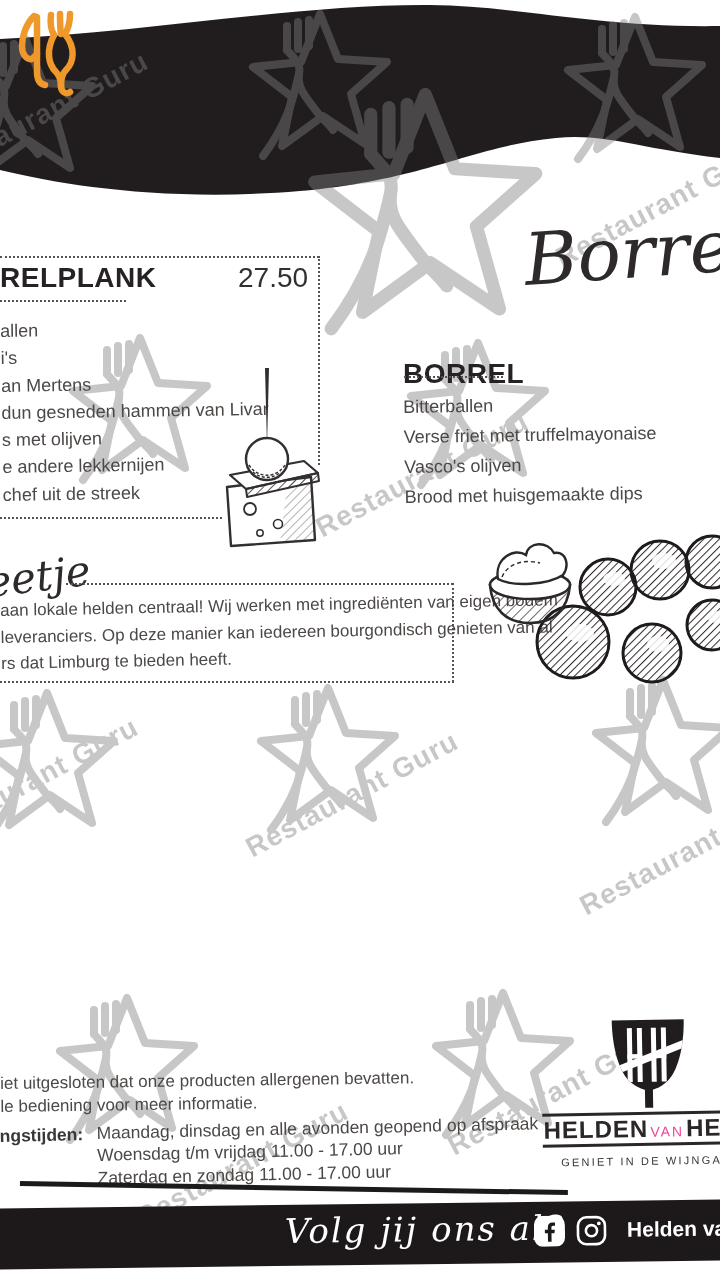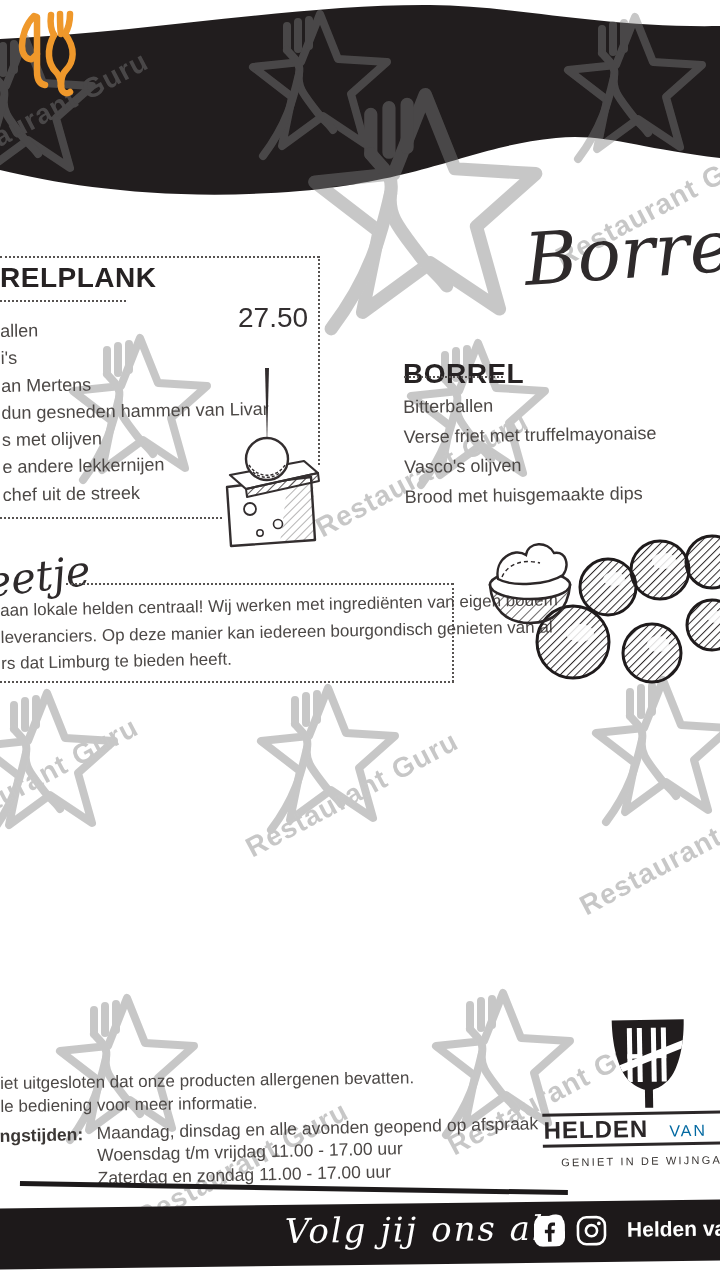--- a/index.html
+++ b/index.html
@@ -41,21 +41,21 @@
   #allergen-lines > div{font-size:17px;color:#4c4846;line-height:22.5px;white-space:nowrap;}
   #hours-block{left:0;top:1118px;width:500px;height:70px;transform:rotate(-1.25deg);transform-origin:0 50%;}
   #hours-label{left:0;top:8px;font-size:17.5px;font-weight:bold;color:#3b3735;}
   #hours-list{left:97px;top:6px;}
   #hours-list > div{font-size:17.5px;color:#4c4846;line-height:22.3px;white-space:nowrap;}
   
   #brand{left:530px;top:1008px;width:215px;height:175px;transform:rotate(-1deg);}
   .brand-rule{left:12px;width:205px;height:2.5px;background:#2b2728;}
   #brand-name{left:13px;top:107px;display:flex;align-items:baseline;white-space:nowrap;}
   .brand-bold{font-size:24px;font-weight:bold;color:#2b2728;letter-spacing:1px;}
-  .brand-mid{font-size:16px;color:#0369a1;letter-spacing:2px;margin:0 21px;}
+  .brand-mid{font-size:14px;color:#ec4899;letter-spacing:2px;margin:0 2px;}
   #brand-tagline{left:30px;top:147px;font-size:11px;letter-spacing:2.2px;color:#3b3735;white-space:nowrap;}
   
   #edge-line{left:20px;top:1181px;width:548px;height:5px;background:#1d1a1b;
      transform:rotate(.95deg);transform-origin:0 0;z-index:4;}
   #social-bar{left:-12px;top:1204px;width:746px;height:61px;background:#1d191a;
      transform:rotate(-.7deg);z-index:4;}
   #social-script{position:absolute;left:297px;top:6px;font-family:"DejaVu Serif",serif;
      font-style:italic;font-size:34px;color:#fff;letter-spacing:2px;white-space:nowrap;}
   .soc-icon{position:absolute;top:14px;width:31px;height:31px;}
   #fb-icon{left:546px;}
@@ -185,21 +185,21 @@
 </svg>
 
 <div id="script-title" class="content">Borrele</div>
 
 <div class="content doth" style="left:0;top:256px;width:319px;"></div>
 <div class="content dotv" style="left:318px;top:256px;height:209px;"></div>
 <div class="content doth" style="left:0;top:517px;width:222px;"></div>
 
 <div class="content menu-title" style="left:0;top:262px;">RELPLANK</div>
 <div class="content doth" style="left:0;top:300px;width:126px;border-top-width:2.5px;"></div>
-<div class="content price" style="left:238px;top:262px;margin-top:40px;">27.50</div>
+<div class="content price" style="left:238px;top:262px;">27.50</div>
 <div id="left-list" class="content menu-list">
     <div>allen</div>
     <div>i's</div>
     <div>an Mertens</div>
     <div>dun gesneden hammen van Livar</div>
     <div>s met olijven</div>
     <div>e andere lekkernijen</div>
     <div>chef uit de streek</div>
   </div>
 

